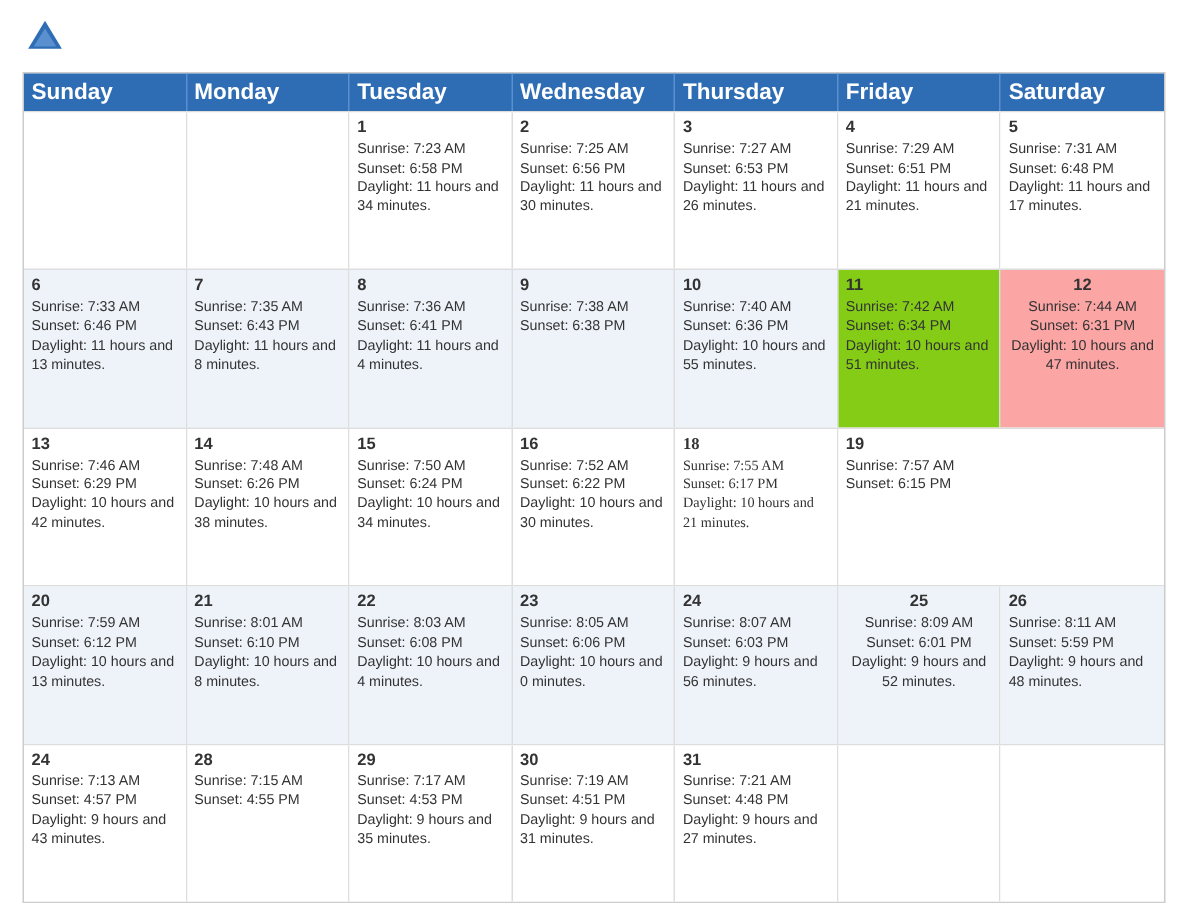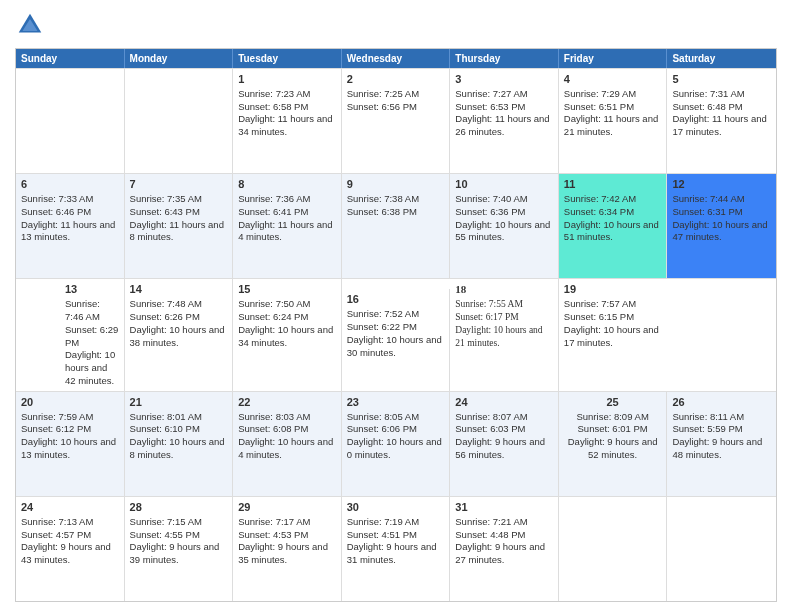--- a/index.html
+++ b/index.html
@@ -65,21 +65,21 @@
       flex-direction: column;
       border: 1px solid #ccc;
     }
     .cal-header {
       display: grid;
       grid-template-columns: repeat(7, 1fr);
       background: #2e6db4;
     }
     .cal-header-cell {
       color: #fff;
-      font-size: 10px;
+      font-size: 15px;
       font-weight: bold;
       padding: 4px 5px;
       border-right: 1px solid #5a90d0;
     }
     .cal-header-cell:last-child { border-right: none; }
     .cal-body {
       flex: 1;
       display: flex;
       flex-direction: column;
     }
@@ -135,54 +135,54 @@
         <div class="cal-header-cell">Wednesday</div>
         <div class="cal-header-cell">Thursday</div>
         <div class="cal-header-cell">Friday</div>
         <div class="cal-header-cell">Saturday</div>
       </div>
     <div class="cal-body">
     <div class="cal-row">
           <div class="cal-cell empty" style="background: rgb(255, 255, 255);"></div>
           <div class="cal-cell empty" style="background: rgb(255, 255, 255);"></div>
           <div class="cal-cell" style="background: rgb(255, 255, 255);"><span class="day-num">1</span><span>Sunrise: 7:23 AM</span><br><span>Sunset: 6:58 PM</span><br><span>Daylight: 11 hours and 34 minutes.</span></div>
-          <div class="cal-cell" style="background: rgb(255, 255, 255);"><span class="day-num">2</span><span>Sunrise: 7:25 AM</span><br><span>Sunset: 6:56 PM</span><br></div>
+          <div class="cal-cell" style="background: rgb(255, 255, 255);"><span class="day-num">2</span><span>Sunrise: 7:25 AM</span><br><span>Sunset: 6:56 PM</span><br><span>Daylight: 11 hours and 30 minutes.</span></div>
           <div class="cal-cell" style="background: rgb(255, 255, 255);"><span class="day-num">3</span><span>Sunrise: 7:27 AM</span><br><span>Sunset: 6:53 PM</span><br><span>Daylight: 11 hours and 26 minutes.</span></div>
           <div class="cal-cell" style="background: rgb(255, 255, 255);"><span class="day-num">4</span><span>Sunrise: 7:29 AM</span><br><span>Sunset: 6:51 PM</span><br><span>Daylight: 11 hours and 21 minutes.</span></div>
           <div class="cal-cell" style="background: rgb(255, 255, 255);"><span class="day-num">5</span><span>Sunrise: 7:31 AM</span><br><span>Sunset: 6:48 PM</span><br><span>Daylight: 11 hours and 17 minutes.</span></div>
         </div>
         <div class="cal-row">
           <div class="cal-cell" style="background: rgb(238, 243, 250);"><span class="day-num">6</span><span>Sunrise: 7:33 AM</span><br><span>Sunset: 6:46 PM</span><br><span>Daylight: 11 hours and 13 minutes.</span></div>
           <div class="cal-cell" style="background: rgb(238, 243, 250);"><span class="day-num">7</span><span>Sunrise: 7:35 AM</span><br><span>Sunset: 6:43 PM</span><br><span>Daylight: 11 hours and 8 minutes.</span></div>
           <div class="cal-cell" style="background: rgb(238, 243, 250);"><span class="day-num">8</span><span>Sunrise: 7:36 AM</span><br><span>Sunset: 6:41 PM</span><br><span>Daylight: 11 hours and 4 minutes.</span></div>
           <div class="cal-cell" style="background: rgb(238, 243, 250);"><span class="day-num">9</span><span>Sunrise: 7:38 AM</span><br><span>Sunset: 6:38 PM</span><br></div>
           <div class="cal-cell" style="background: rgb(238, 243, 250);"><span class="day-num">10</span><span>Sunrise: 7:40 AM</span><br><span>Sunset: 6:36 PM</span><br><span>Daylight: 10 hours and 55 minutes.</span></div>
-          <div class="cal-cell" style="background: #5eead4;"><span class="day-num">11</span><span>Sunrise: 7:42 AM</span><br><span>Sunset: 6:34 PM</span><br><span>Daylight: 10 hours and 51 minutes.</span></div>
-          <div class="cal-cell" style="background: #3b82f6;"><span class="day-num">12</span><span>Sunrise: 7:44 AM</span><br><span>Sunset: 6:31 PM</span><br><span>Daylight: 10 hours and 47 minutes.</span></div>
+          <div class="cal-cell" style="background: #84cc16;"><span class="day-num">11</span><span>Sunrise: 7:42 AM</span><br><span>Sunset: 6:34 PM</span><br><span>Daylight: 10 hours and 51 minutes.</span></div>
+          <div class="cal-cell" style="background: #fca5a5; text-align: center;"><span class="day-num">12</span><span>Sunrise: 7:44 AM</span><br><span>Sunset: 6:31 PM</span><br><span>Daylight: 10 hours and 47 minutes.</span></div>
         </div>
         <div class="cal-row">
-          <div class="cal-cell" style="background: rgb(255, 255, 255); margin-left: 44px;"><span class="day-num">13</span><span>Sunrise: 7:46 AM</span><br><span>Sunset: 6:29 PM</span><br><span>Daylight: 10 hours and 42 minutes.</span></div>
+          <div class="cal-cell" style="background: rgb(255, 255, 255);"><span class="day-num">13</span><span>Sunrise: 7:46 AM</span><br><span>Sunset: 6:29 PM</span><br><span>Daylight: 10 hours and 42 minutes.</span></div>
           <div class="cal-cell" style="background: rgb(255, 255, 255);"><span class="day-num">14</span><span>Sunrise: 7:48 AM</span><br><span>Sunset: 6:26 PM</span><br><span>Daylight: 10 hours and 38 minutes.</span></div>
           <div class="cal-cell" style="background: rgb(255, 255, 255);"><span class="day-num">15</span><span>Sunrise: 7:50 AM</span><br><span>Sunset: 6:24 PM</span><br><span>Daylight: 10 hours and 34 minutes.</span></div>
-          <div class="cal-cell" style="background: rgb(255, 255, 255); margin-top: 10px;"><span class="day-num">16</span><span>Sunrise: 7:52 AM</span><br><span>Sunset: 6:22 PM</span><br><span>Daylight: 10 hours and 30 minutes.</span></div>
+          <div class="cal-cell" style="background: rgb(255, 255, 255);"><span class="day-num">16</span><span>Sunrise: 7:52 AM</span><br><span>Sunset: 6:22 PM</span><br><span>Daylight: 10 hours and 30 minutes.</span></div>
           <div class="cal-cell" style="background: rgb(255, 255, 255); font-family: Liberation Serif, serif;"><span class="day-num">18</span><span>Sunrise: 7:55 AM</span><br><span>Sunset: 6:17 PM</span><br><span>Daylight: 10 hours and 21 minutes.</span></div>
-          <div class="cal-cell" style="background: rgb(255, 255, 255);"><span class="day-num">19</span><span>Sunrise: 7:57 AM</span><br><span>Sunset: 6:15 PM</span><br><span>Daylight: 10 hours and 17 minutes.</span></div>
+          <div class="cal-cell" style="background: rgb(255, 255, 255);"><span class="day-num">19</span><span>Sunrise: 7:57 AM</span><br><span>Sunset: 6:15 PM</span><br></div>
         </div>
         <div class="cal-row">
           <div class="cal-cell" style="background: rgb(238, 243, 250);"><span class="day-num">20</span><span>Sunrise: 7:59 AM</span><br><span>Sunset: 6:12 PM</span><br><span>Daylight: 10 hours and 13 minutes.</span></div>
           <div class="cal-cell" style="background: rgb(238, 243, 250);"><span class="day-num">21</span><span>Sunrise: 8:01 AM</span><br><span>Sunset: 6:10 PM</span><br><span>Daylight: 10 hours and 8 minutes.</span></div>
           <div class="cal-cell" style="background: rgb(238, 243, 250);"><span class="day-num">22</span><span>Sunrise: 8:03 AM</span><br><span>Sunset: 6:08 PM</span><br><span>Daylight: 10 hours and 4 minutes.</span></div>
           <div class="cal-cell" style="background: rgb(238, 243, 250);"><span class="day-num">23</span><span>Sunrise: 8:05 AM</span><br><span>Sunset: 6:06 PM</span><br><span>Daylight: 10 hours and 0 minutes.</span></div>
           <div class="cal-cell" style="background: rgb(238, 243, 250);"><span class="day-num">24</span><span>Sunrise: 8:07 AM</span><br><span>Sunset: 6:03 PM</span><br><span>Daylight: 9 hours and 56 minutes.</span></div>
           <div class="cal-cell" style="background: rgb(238, 243, 250); text-align: center;"><span class="day-num">25</span><span>Sunrise: 8:09 AM</span><br><span>Sunset: 6:01 PM</span><br><span>Daylight: 9 hours and 52 minutes.</span></div>
           <div class="cal-cell" style="background: rgb(238, 243, 250);"><span class="day-num">26</span><span>Sunrise: 8:11 AM</span><br><span>Sunset: 5:59 PM</span><br><span>Daylight: 9 hours and 48 minutes.</span></div>
         </div>
         <div class="cal-row">
           <div class="cal-cell" style="background: rgb(255, 255, 255);"><span class="day-num">24</span><span>Sunrise: 7:13 AM</span><br><span>Sunset: 4:57 PM</span><br><span>Daylight: 9 hours and 43 minutes.</span></div>
-          <div class="cal-cell" style="background: rgb(255, 255, 255);"><span class="day-num">28</span><span>Sunrise: 7:15 AM</span><br><span>Sunset: 4:55 PM</span><br><span>Daylight: 9 hours and 39 minutes.</span></div>
+          <div class="cal-cell" style="background: rgb(255, 255, 255);"><span class="day-num">28</span><span>Sunrise: 7:15 AM</span><br><span>Sunset: 4:55 PM</span><br></div>
           <div class="cal-cell" style="background: rgb(255, 255, 255);"><span class="day-num">29</span><span>Sunrise: 7:17 AM</span><br><span>Sunset: 4:53 PM</span><br><span>Daylight: 9 hours and 35 minutes.</span></div>
           <div class="cal-cell" style="background: rgb(255, 255, 255);"><span class="day-num">30</span><span>Sunrise: 7:19 AM</span><br><span>Sunset: 4:51 PM</span><br><span>Daylight: 9 hours and 31 minutes.</span></div>
           <div class="cal-cell" style="background: rgb(255, 255, 255);"><span class="day-num">31</span><span>Sunrise: 7:21 AM</span><br><span>Sunset: 4:48 PM</span><br><span>Daylight: 9 hours and 27 minutes.</span></div>
           <div class="cal-cell empty" style="background: rgb(255, 255, 255);"></div>
           <div class="cal-cell empty" style="background: rgb(255, 255, 255);"></div>
         </div>
       </div>
   </div>
 </div>
 

